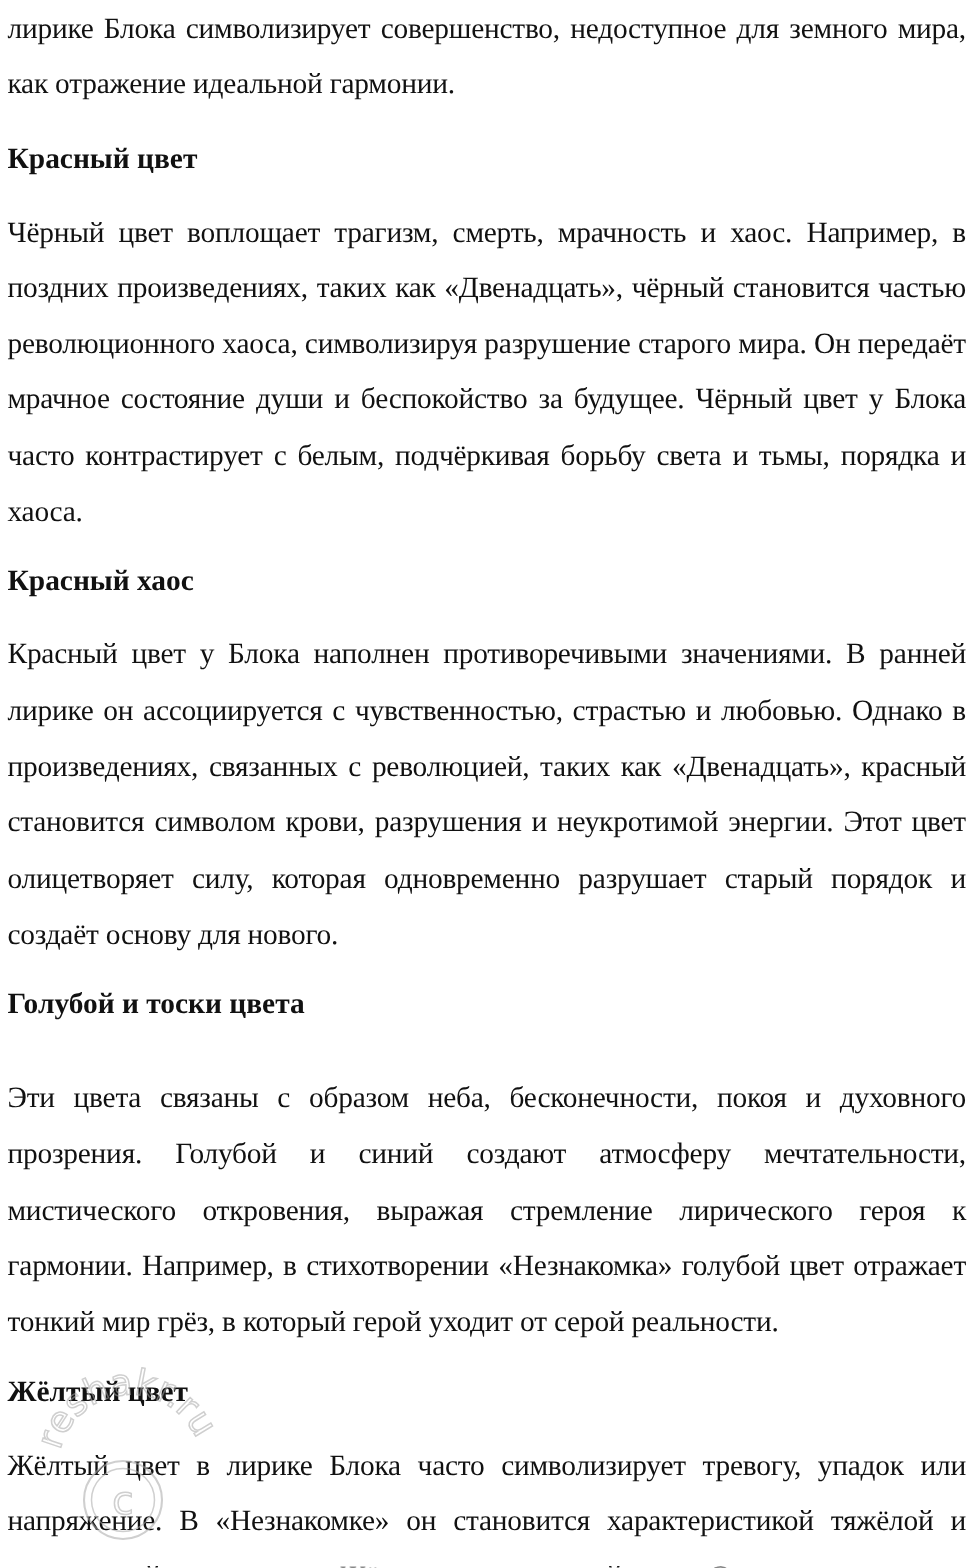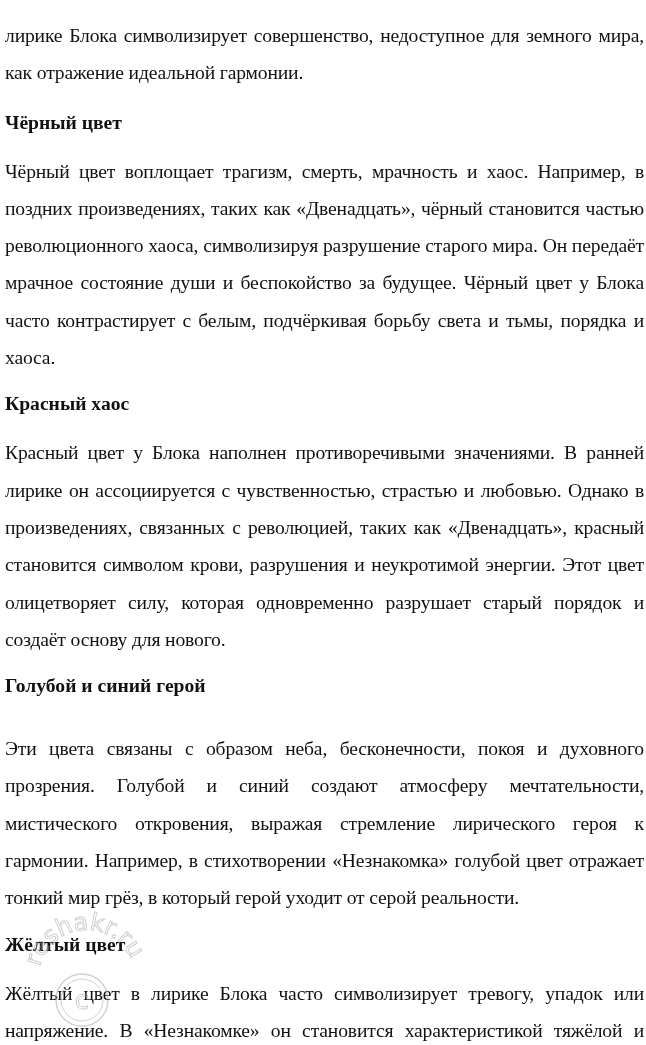--- a/index.html
+++ b/index.html
@@ -47,34 +47,34 @@
       width: 130px;
       height: 140px;
       pointer-events: none;
       opacity: 0.55;
     }
   </style>
 </head>
 <body>
 
 <div class="doc">
-  <p class="para first" style="margin-top:17px;">лирике Блока символизирует совершенство, недоступное для земного мира, как отражение идеальной гармонии.</p>
+  <p class="para first" style="margin-top:1px;">лирике Блока символизирует совершенство, недоступное для земного мира, как отражение идеальной гармонии.</p>
 
   <section>
-    <h3 class="heading" style="margin-top:7px;">Чёрный цвет</h3>
+    <h3 class="heading" style="margin-top:7px;">Красный цвет</h3>
     <p class="para" style="margin-top:6px;">Чёрный цвет воплощает трагизм, смерть, мрачность и хаос. Например, в поздних произведениях, таких как «Двенадцать», чёрный становится частью революционного хаоса, символизируя разрушение старого мира. Он передаёт мрачное состояние души и беспокойство за будущее. Чёрный цвет у Блока часто контрастирует с белым, подчёркивая борьбу света и тьмы, порядка и хаоса.</p>
   </section>
 
   <section>
     <h3 class="heading" style="margin-top:4px;">Красный хаос</h3>
     <p class="para" style="margin-top:6px;">Красный цвет у Блока наполнен противоречивыми значениями. В ранней лирике он ассоциируется с чувственностью, страстью и любовью. Однако в произведениях, связанных с революцией, таких как «Двенадцать», красный становится символом крови, разрушения и неукротимой энергии. Этот цвет олицетворяет силу, которая одновременно разрушает старый порядок и создаёт основу для нового.</p>
   </section>
 
   <section>
-    <h3 class="heading" style="margin-top:4px;">Голубой и синий герой</h3>
+    <h3 class="heading" style="margin-top:4px;">Голубой и тоски цвета</h3>
     <p class="para" style="margin-top:20px;">Эти цвета связаны с образом неба, бесконечности, покоя и духовного прозрения. Голубой и синий создают атмосферу мечтательности, мистического откровения, выражая стремление лирического героя к гармонии. Например, в стихотворении «Незнакомка» голубой цвет отражает тонкий мир грёз, в который герой уходит от серой реальности.</p>
   </section>
 
   <section>
     <h3 class="heading" style="margin-top:4px;">Жёлтый цвет</h3>
     <p class="para" style="margin-top:6px;">Жёлтый цвет в лирике Блока часто символизирует тревогу, упадок или напряжение. В «Незнакомке» он становится характеристикой тяжёлой и угнетающей реальности: «Жёлтые окна, тусклый свет». Этот цвет усиливает ощущение дисгармонии и тоски.</p>
   </section>
 </div>
 
 <div class="watermark">

